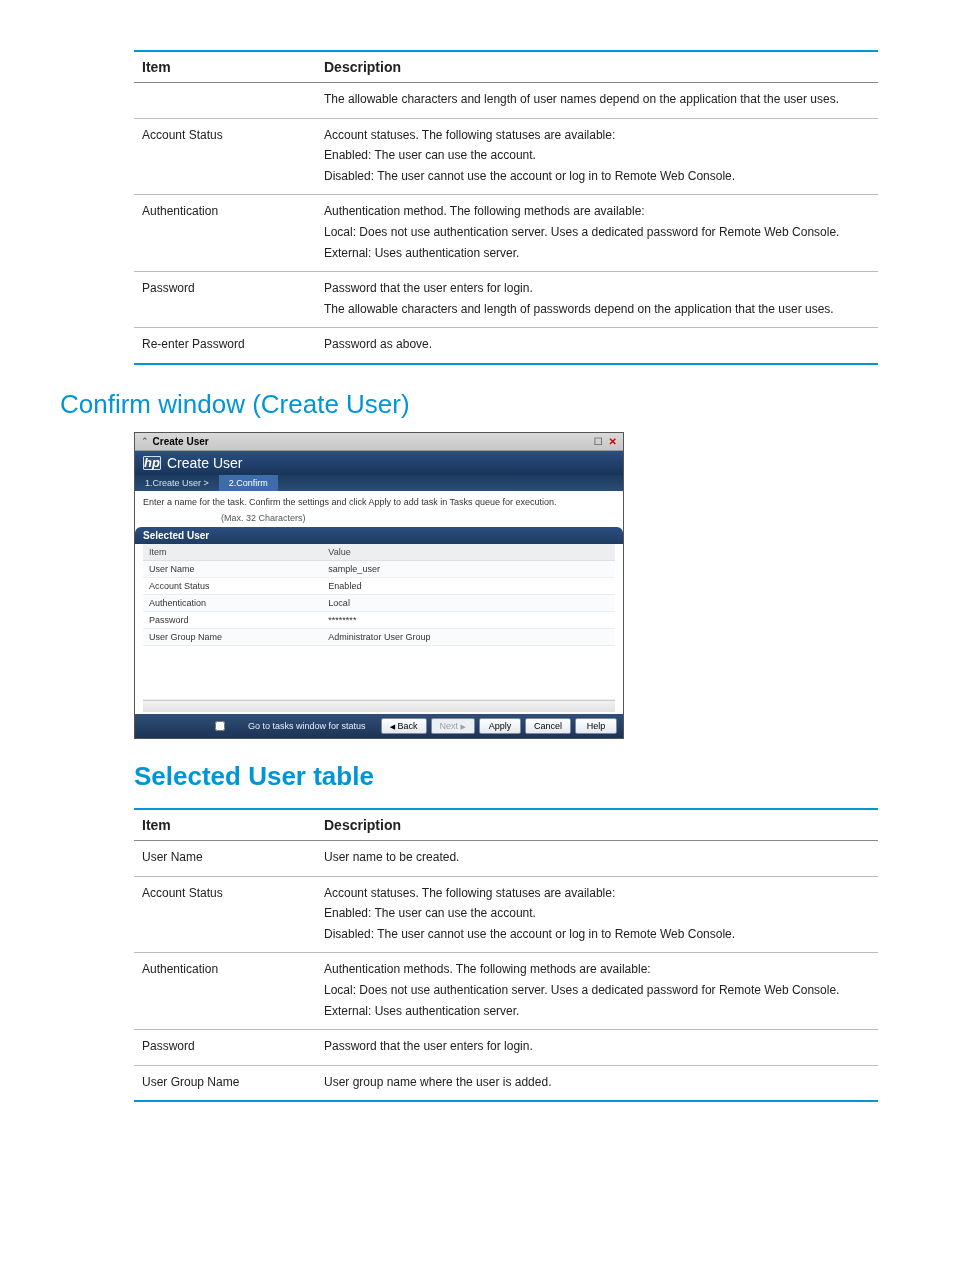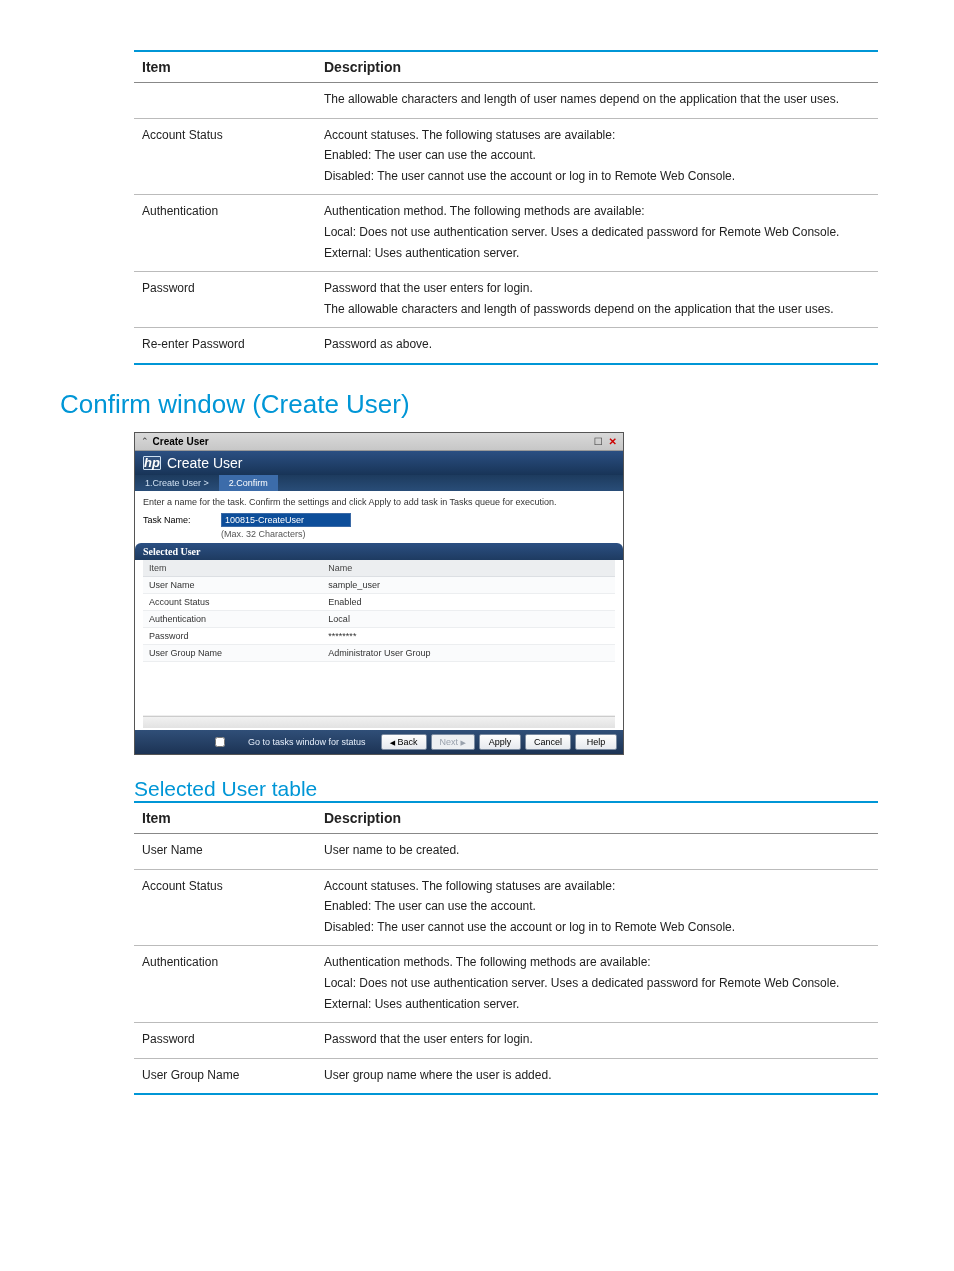--- a/index.html
+++ b/index.html
@@ -13,24 +13,24 @@
     background: #fff;
     width: 954px;
   }
   h2.section {
     font-size: 26px;
     font-weight: 400;
     color: #0096d6;
     margin: 24px 0 12px 0;
   }
   h3.subsection {
-    font-size: 21px;
-    font-weight: 400;
+    font-size: 26px;
+    font-weight: 700;
     color: #0096d6;
-    margin: 22px 0 0 74px;
+    margin: 22px 0 16px 74px;
   }
   table.doc-table {
     border-collapse: collapse;
     width: 744px;
     margin-left: 74px;
     border-top: 2px solid #0096d6;
     border-bottom: 2px solid #0096d6;
   }
   table.doc-table th {
     text-align: left;
@@ -117,21 +117,20 @@
   .dlg-hint { font-size:9px; color:#555; margin-left:78px; }
   .dlg-section-hdr {
     background: linear-gradient(#2b4f82,#1e3b61);
     color:#fff;
     font-weight:bold;
     font-size:10px;
     padding:3px 8px;
     margin: 4px -8px 0 -8px;
     border-top-left-radius:6px;
     border-top-right-radius:6px;
-    font-family:Liberation Serif, serif;
   }
   table.sel-user {
     width:100%;
     border-collapse:collapse;
     font-size:9px;
     background:#fff;
   }
   table.sel-user th {
     text-align:left;
     font-weight:normal;
@@ -236,32 +235,28 @@
   <div class="dlg-brand">
     <span class="hp-badge">hp</span>
     <span>Create User</span>
   </div>
   <div class="dlg-steps">
     <div class="step">1.Create User &gt;</div>
     <div class="step active">2.Confirm</div>
   </div>
   <div class="dlg-body">
     <div class="dlg-instr">Enter a name for the task. Confirm the settings and click Apply to add task in Tasks queue for execution.</div>
-    <div class="dlg-row">
-      <div class="dlg-label">Task Name:</div>
-      <input class="dlg-input" value="100815-CreateUser" style="">
-    </div>
     <div class="dlg-hint">(Max. 32 Characters)</div>
 
     <div class="dlg-section-hdr">Selected User</div>
     <table class="sel-user">
       <thead>
         <tr>
           <th style="width:38%;">Item</th>
-          <th>Name</th>
+          <th>Value</th>
         </tr>
       </thead>
       <tbody id="selbody">
           <tr>
             <td>User Name</td>
             <td>sample_user</td>
           </tr>
           <tr>
             <td>Account Status</td>
             <td>Enabled</td>

